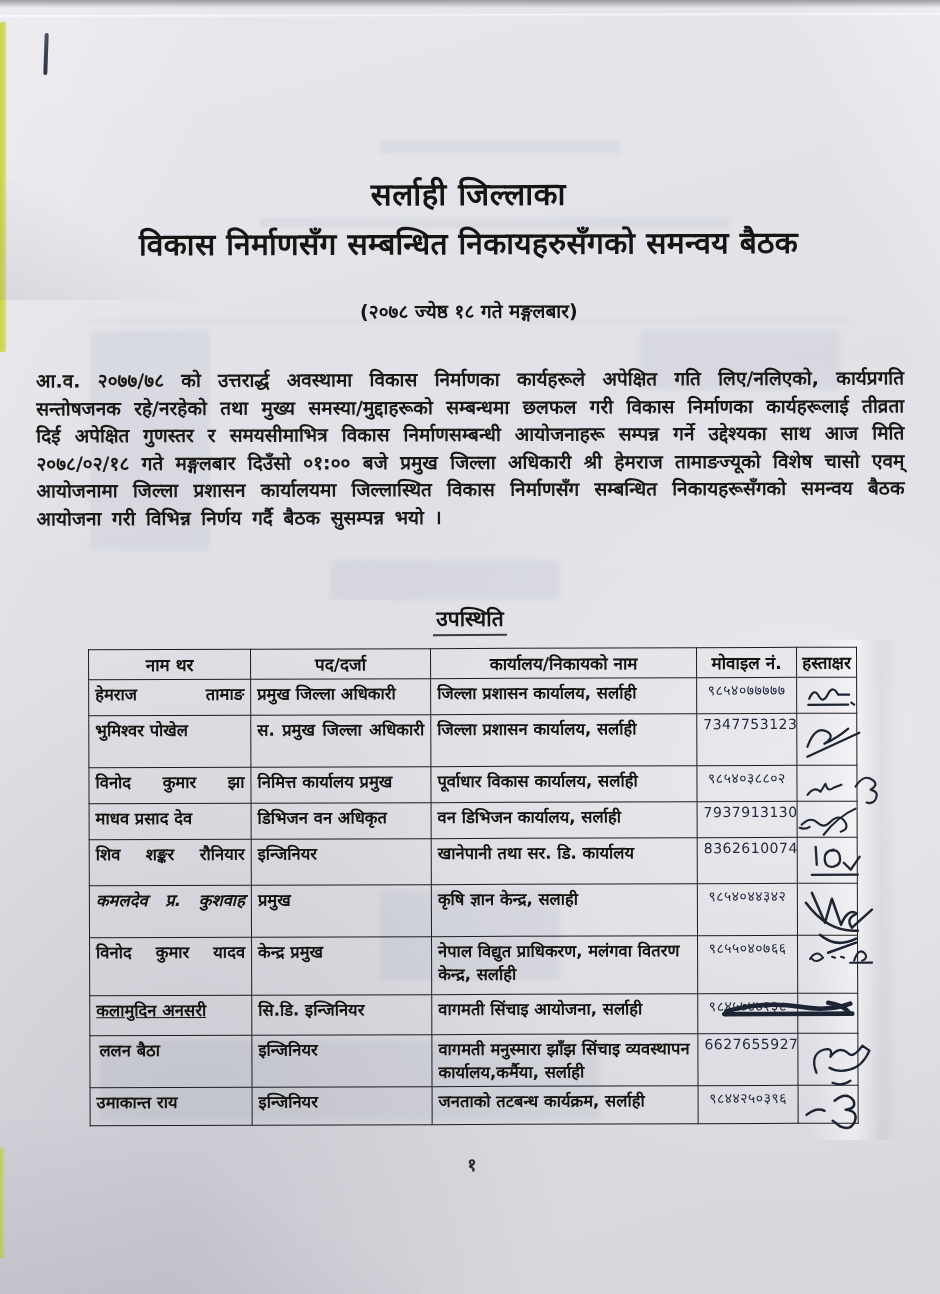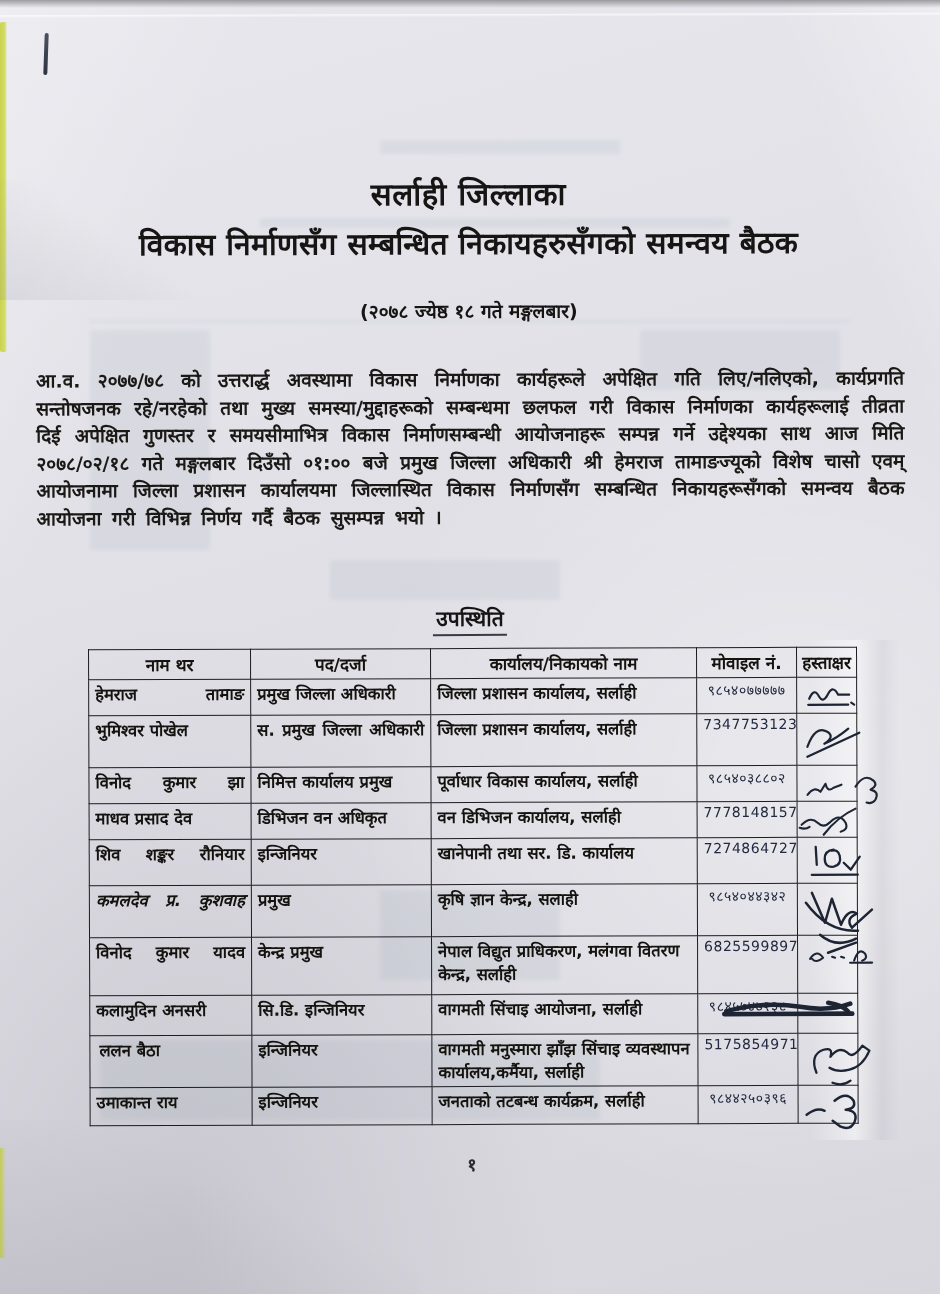--- a/index.html
+++ b/index.html
@@ -167,36 +167,36 @@
                 <path d="M4,26 q7,-9 13,-3 l5,-8 q2,9 8,4 l8,-3" class="sig-stroke" stroke-width="2.1"></path>
                 <path d="M52,18 q9,-14 18,-6 q5,5 -3,9 q9,2 5,10 q-3,5 -9,3" class="sig-stroke" stroke-width="2.1"></path>
               </svg>
             </div>
           </td>
         </tr>
         <tr>
           <td class="cell-name" style="height: 30px;">माधव प्रसाद देव</td>
           <td class="cell-pos">डिभिजन वन अधिकृत</td>
           <td class="cell-off">वन डिभिजन कार्यालय, सर्लाही</td>
-          <td class="cell-mob">7778148157</td>
+          <td class="cell-mob">7937913130</td>
           <td class="cell-sig">
             <div class="sigwrap">
               <svg width="84" height="34" viewBox="0 0 84 34" style="left: -4px;">
                 <path d="M2,20 q9,-9 16,-2 q6,6 13,-1 q9,-9 15,1 q3,7 -5,9" class="sig-stroke" stroke-width="2.1"></path>
                 <path d="M24,30 q14,-18 32,-26" class="sig-stroke" stroke-width="2.1"></path>
                 <path d="M0,23 q6,2 10,-1" class="sig-stroke" stroke-width="2.1"></path>
               </svg>
             </div>
           </td>
         </tr>
         <tr>
           <td class="cell-name spread" style="height: 40px;">शिव शङ्कर रौनियार</td>
           <td class="cell-pos">इन्जिनियर</td>
           <td class="cell-off">खानेपानी तथा सर. डि. कार्यालय</td>
-          <td class="cell-mob">7274864727</td>
+          <td class="cell-mob">8362610074</td>
           <td class="cell-sig">
             <div class="sigwrap">
               <svg width="66" height="36" viewBox="0 0 66 36" style="left: 2px;">
                 <path d="M10,6 l1,18" class="sig-stroke" stroke-width="2.3"></path>
                 <path d="M28,9 q-9,1 -9,9 q0,9 9,8 q8,-2 6,-11 q-2,-7 -8,-5" class="sig-stroke" stroke-width="2.3"></path>
                 <path d="M38,22 l7,7 l9,-13" class="sig-stroke" stroke-width="2.3"></path>
                 <path d="M6,34 h46" class="sig-stroke" stroke-width="2.3"></path>
               </svg>
             </div>
           </td>
@@ -214,53 +214,53 @@
                 <path d="M22,48 q16,14 36,4" class="sig-stroke" stroke-width="2.5"></path>
                 <path d="M30,66 l28,-10" class="sig-stroke" stroke-width="2.5"></path>
               </svg>
             </div>
           </td>
         </tr>
         <tr>
           <td class="cell-name spread" style="height: 52px;">विनोद कुमार यादव</td>
           <td class="cell-pos">केन्द्र प्रमुख</td>
           <td class="cell-off">नेपाल विद्युत प्राधिकरण, मलंगवा वितरण केन्द्र, सर्लाही</td>
-          <td class="cell-mob">6825599897</td>
+          <td class="cell-mob">९८५५०४०७६६</td>
           <td class="cell-sig">
             <div class="sigwrap">
               <svg width="82" height="28" viewBox="0 0 82 28" style="left: 0px;">
                 <path d="M6,20 q7,-10 13,-1 q-7,6 -11,1" class="sig-stroke" stroke-width="2.1"></path>
                 <path d="M28,18 l3,1" class="sig-stroke" stroke-width="2.1"></path>
                 <path d="M37,18 l3,1" class="sig-stroke" stroke-width="2.1"></path>
                 <path d="M50,22 q5,-14 11,-7 q3,5 -3,7" class="sig-stroke" stroke-width="2.1"></path>
                 <path d="M46,24 h22" class="sig-stroke" stroke-width="2.1"></path>
               </svg>
             </div>
           </td>
         </tr>
         <tr>
-          <td class="cell-name" style="height: 34px;">कलामुदिन अनसरी</td>
+          <td class="cell-name" style="height: 34px; text-decoration: underline;">कलामुदिन अनसरी</td>
           <td class="cell-pos">सि.डि. इन्जिनियर</td>
           <td class="cell-off">वागमती सिंचाइ आयोजना, सर्लाही</td>
           <td class="cell-mob">९८४५७४७२३८</td>
           <td class="cell-sig">
             <div class="sigwrap">
               <svg width="158" height="24" viewBox="0 0 158 24" style="left: -84px;">
                 <path d="M6,14 q38,-10 74,-4 q28,5 50,-3" class="sig-stroke" stroke-width="4.6"></path>
                 <path d="M4,17 h128" class="sig-stroke" stroke-width="4.6"></path>
                 <path d="M108,6 q14,2 20,9" class="sig-stroke" stroke-width="4.6"></path>
               </svg>
             </div>
           </td>
         </tr>
         <tr>
           <td class="cell-name" style="height: 46px; padding-left: 9px;">ललन बैठा</td>
           <td class="cell-pos">इन्जिनियर</td>
           <td class="cell-off">वागमती मनुस्मारा झाँझ सिंचाइ व्यवस्थापन कार्यालय,कर्मैया, सर्लाही</td>
-          <td class="cell-mob">5175854971</td>
+          <td class="cell-mob">6627655927</td>
           <td class="cell-sig">
             <div class="sigwrap">
               <svg width="70" height="54" viewBox="0 0 70 54" style="left: -2px;">
                 <path d="M14,36 q-7,-18 7,-23 q10,-3 7,7 q9,-11 17,-4 q5,7 15,-7 l7,5 q-7,16 -20,19 q-12,3 -20,-2" class="sig-stroke" stroke-width="2.3"></path>
                 <path d="M30,46 q10,4 18,-2" class="sig-stroke" stroke-width="2.3"></path>
               </svg>
             </div>
           </td>
         </tr>
         <tr>

